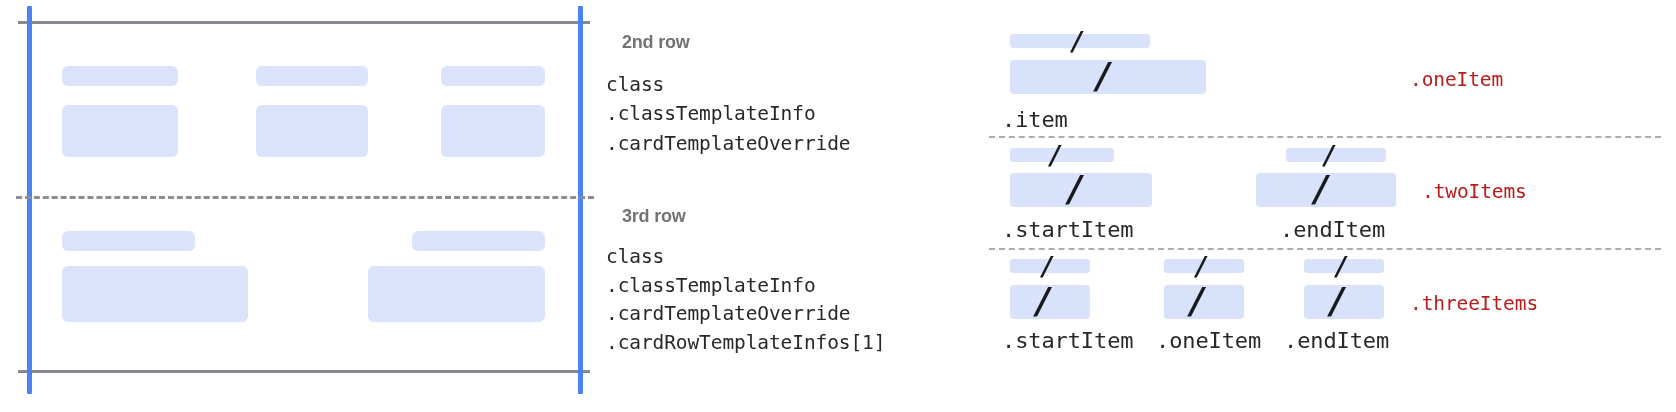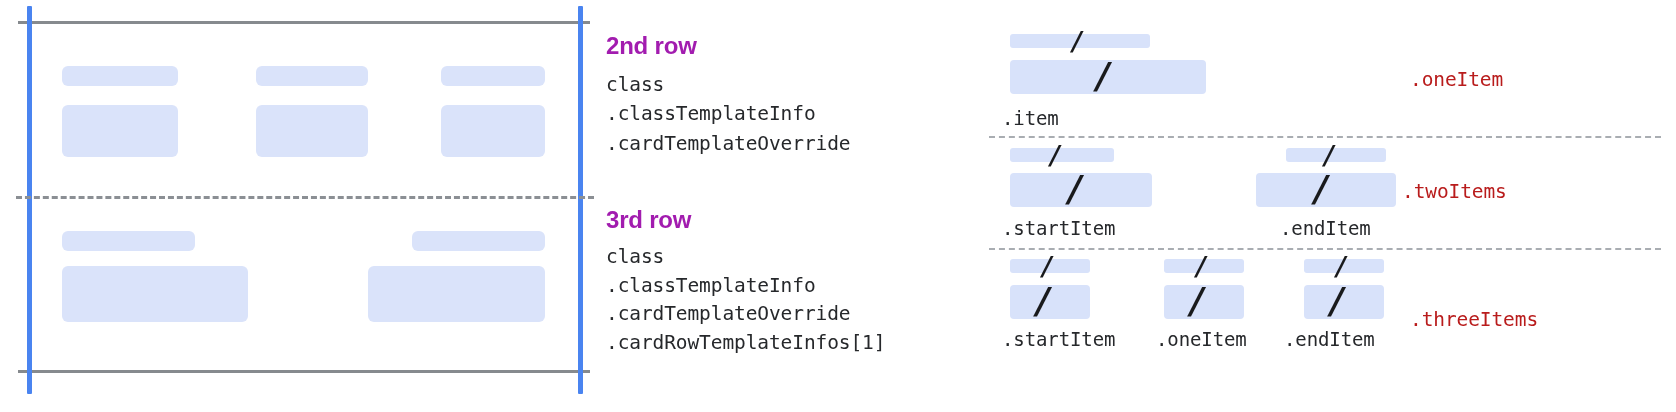--- a/index.html
+++ b/index.html
@@ -63,25 +63,26 @@
   #text-column {
     position: absolute;
     left: 604px;
     top: 0;
     width: 380px;
     height: 412px;
   }
   .block-heading {
     position: absolute;
     font-family: "Liberation Sans", sans-serif;
-    font-size: 24px;
+    font-size: 18px;
     font-weight: bold;
-    color: #a21caf;
+    color: #737373;
     letter-spacing: -0.2px;
     white-space: nowrap;
+    margin-left: 16px;
   }
   .code-line {
     position: absolute;
     font-family: "DejaVu Sans Mono", monospace;
     font-size: 19.5px;
     color: #26282b;
     white-space: pre;
     letter-spacing: -0.1px;
   }
 
@@ -111,21 +112,21 @@
     font-family: "DejaVu Serif", serif;
     font-style: italic;
     color: #191a1c;
     font-weight: bold;
     line-height: 1;
     user-select: none;
   }
   .mono-label {
     position: absolute;
     font-family: "DejaVu Sans Mono", monospace;
-    font-size: 19px;
+    font-size: 22px;
     color: #26282b;
     white-space: pre;
     letter-spacing: -0.1px;
   }
   .variant-label {
     position: absolute;
     font-family: "DejaVu Sans Mono", monospace;
     font-size: 19.5px;
     color: #b91c1c;
     white-space: pre;
@@ -198,21 +199,21 @@
   <div class="mono-label" style="left:18px; top:217px;">.startItem</div>
 
   <div class="item-box" style="left:302px; top:148px; width:100px; height:14px;"></div>
   <span class="slash" style="left:340px; top:142px; font-size:26px;">/</span>
 
   <div class="item-box tall" style="left:272px; top:173px; width:140px; height:34px;"></div>
   <span class="slash" style="left:330px; top:170px; font-size:36px;">/</span>
 
   <div class="mono-label" style="left:296px; top:217px;">.endItem</div>
 
-  <div class="variant-label" style="left:418px; top:180px;">.twoItems</div>
+  <div class="variant-label" style="left:438px; top:180px;">.twoItems</div>
 
   <div class="band-sep" style="top:248px;"></div>
 
   <div class="item-box" style="left:26px; top:259px; width:80px; height:14px;"></div>
   <span class="slash" style="left:58px; top:253px; font-size:26px;">/</span>
 
   <div class="item-box tall" style="left:26px; top:285px; width:80px; height:34px;"></div>
   <span class="slash" style="left:52px; top:282px; font-size:36px;">/</span>
 
   <div class="mono-label" style="left:18px; top:328px;">.startItem</div>
@@ -226,14 +227,14 @@
   <div class="mono-label" style="left:172px; top:328px;">.oneItem</div>
 
   <div class="item-box" style="left:320px; top:259px; width:80px; height:14px;"></div>
   <span class="slash" style="left:352px; top:253px; font-size:26px;">/</span>
 
   <div class="item-box tall" style="left:320px; top:285px; width:80px; height:34px;"></div>
   <span class="slash" style="left:346px; top:282px; font-size:36px;">/</span>
 
   <div class="mono-label" style="left:300px; top:328px;">.endItem</div>
 
-  <div class="variant-label" style="left:426px; top:292px;margin-top:16px;">.threeItems</div>
+  <div class="variant-label" style="left:426px; top:292px;">.threeItems</div>
 </div>
 
 </body></html>

